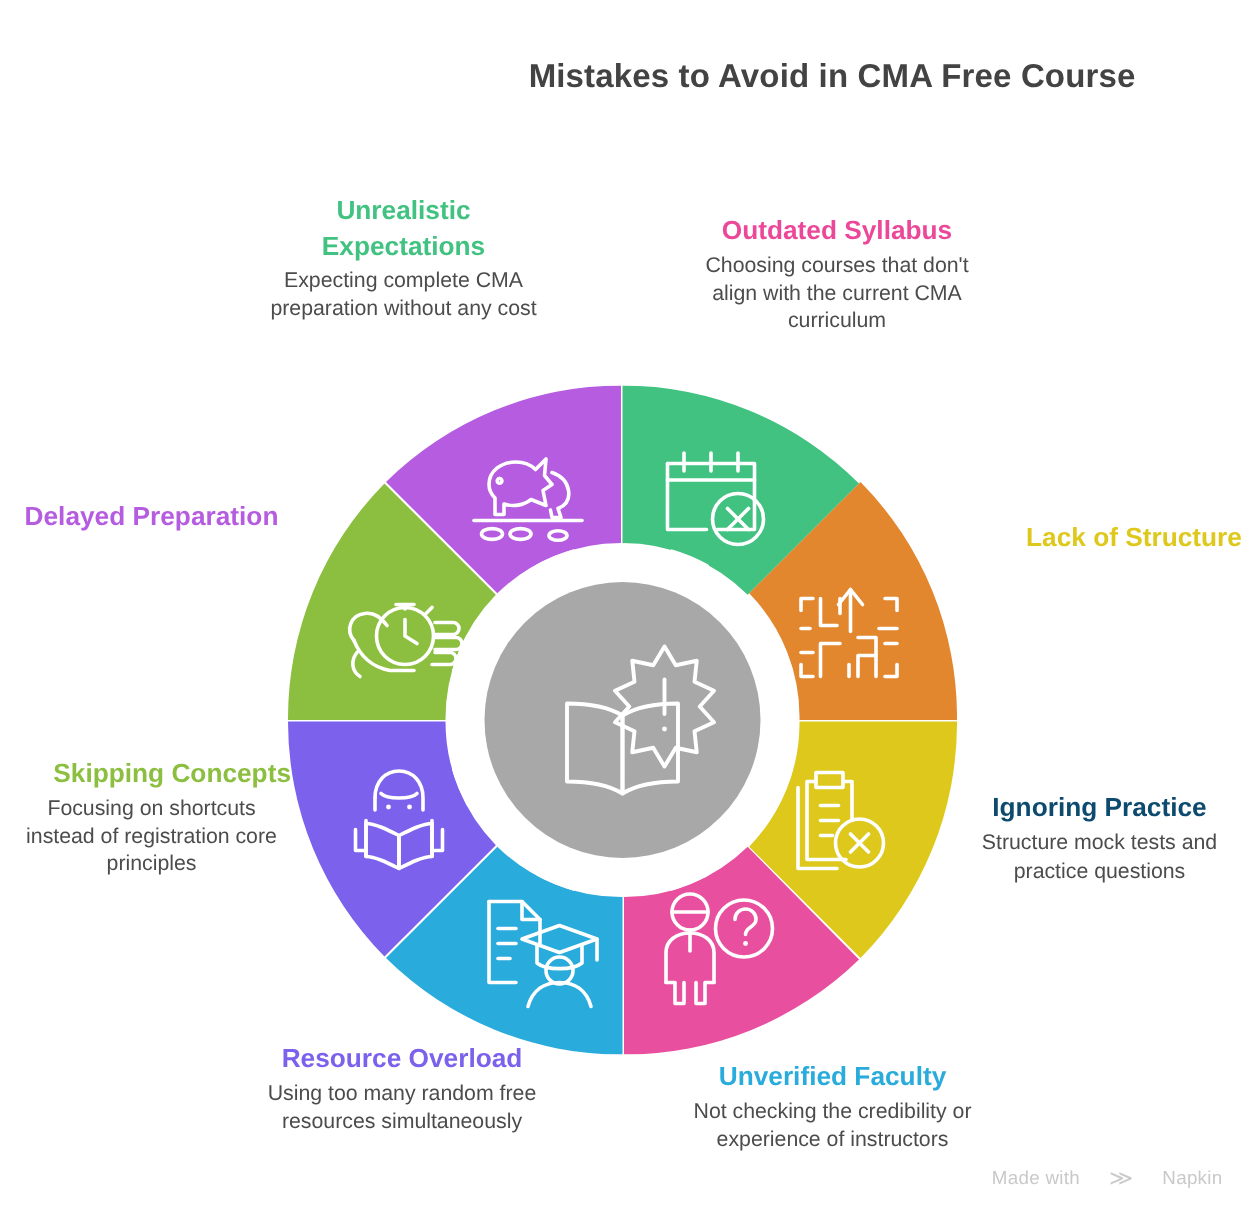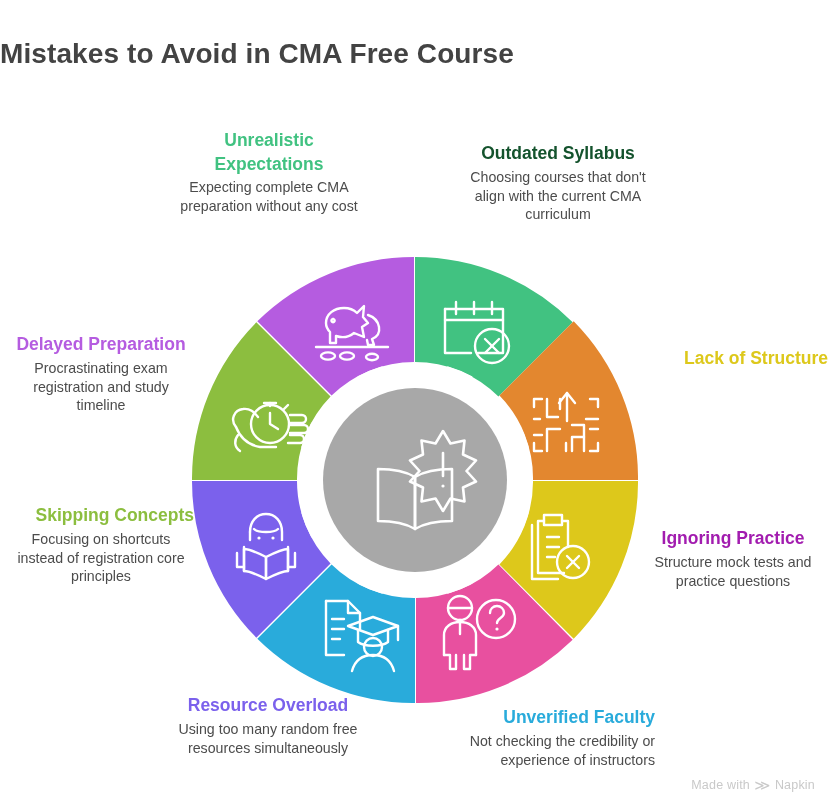--- a/index.html
+++ b/index.html
@@ -16,22 +16,22 @@
     font-family: "Liberation Sans", sans-serif;
     color: #4a4a4a;
     -webkit-font-smoothing: antialiased;
   }
 
   #page-title {
     position: absolute;
     top: 38px;
     left: 0;
     width: 757px;
-    text-align: left;
-    font-size: 28px;
+    text-align: right;
+    font-size: 22px;
     font-weight: bold;
     color: #434343;
     letter-spacing: 0.1px;
   }
 
   
   #wheel-wrap {
     position: absolute;
     left: 192px;
     top: 257px;
@@ -58,30 +58,30 @@
   }
 
   
   #callout-unrealistic-expectations { left: 175px;  top: 129px; width: 188px; }
   #callout-outdated-syllabus        { left: 463px;  top: 142px; width: 190px; }
   #callout-delayed-preparation      { left: 8px;    top: 333px; width: 186px; }
   #callout-lack-of-structure        { left: 638px;  top: 347px; width: 188px; margin-left: 24px; }
   #callout-skipping-concepts        { left: 8px;    top: 504px; width: 186px; }
   #callout-ignoring-practice        { left: 638px;  top: 527px; width: 190px; }
   #callout-resource-overload        { left: 168px;  top: 694px; width: 200px; }
-  #callout-unverified-faculty       { left: 455px;  top: 706px; width: 200px; text-align: right; }
+  #callout-unverified-faculty       { left: 455px;  top: 706px; width: 200px; }
 
   
   #napkin-watermark {
     position: absolute;
     right: 18px;
     bottom: 12px;
     display: flex;
     align-items: flex-start;
-    gap: 5px;
+    gap: 20px;
     font-size: 12.5px;
     color: #c9c9c9;
     letter-spacing: 0.2px;
   }
   #napkin-watermark .nap-mark {
     display: inline-block;
     line-height: 1;
     font-size: 14px;
     color: #c9c9c9;
     transform: scaleX(1.1);
@@ -267,50 +267,49 @@
     </g>
   </svg>
 </div>
 
 <div class="callout" id="callout-unrealistic-expectations">
   <div class="c-title" style="color: rgb(65, 194, 129);">Unrealistic Expectations</div>
   <div class="c-desc">Expecting complete CMA preparation without any cost</div>
 </div>
 
 <div class="callout" id="callout-outdated-syllabus">
-  <div class="c-title" style="color: #14532d;">Outdated Syllabus</div>
+  <div class="c-title" style="color: #ec4899;">Outdated Syllabus</div>
   <div class="c-desc">Choosing courses that don't align with the current CMA curriculum</div>
 </div>
 
 <div class="callout" id="callout-lack-of-structure">
   <div class="c-title" style="color: rgb(221, 200, 27);">Lack of Structure</div>
 </div>
 
 <div class="callout" id="callout-ignoring-practice">
-  <div class="c-title" style="color: #a21caf;">Ignoring Practice</div>
+  <div class="c-title" style="color: #0c4a6e;">Ignoring Practice</div>
   <div class="c-desc">Structure mock tests and practice questions</div>
 </div>
 
 <div class="callout" id="callout-unverified-faculty">
   <div class="c-title" style="color: rgb(41, 171, 219);">Unverified Faculty</div>
   <div class="c-desc">Not checking the credibility or experience of instructors</div>
 </div>
 
 <div class="callout" id="callout-resource-overload">
   <div class="c-title" style="color: rgb(123, 97, 236);">Resource Overload</div>
   <div class="c-desc">Using too many random free resources simultaneously</div>
 </div>
 
 <div class="callout" id="callout-skipping-concepts">
   <div class="c-title" style="color: rgb(140, 190, 63); text-align: right;">Skipping Concepts</div>
   <div class="c-desc">Focusing on shortcuts instead of registration core principles</div>
 </div>
 
 <div class="callout" id="callout-delayed-preparation">
   <div class="c-title" style="color: rgb(181, 92, 224);">Delayed Preparation</div>
-  <div class="c-desc">Procrastinating exam registration and study timeline</div>
 </div>
 
 <div id="napkin-watermark" style="color: rgb(201, 201, 201);">
   <span>Made with</span>
   <span class="nap-mark">≫</span>
   <span>Napkin</span>
 </div>
 
 </body></html>

